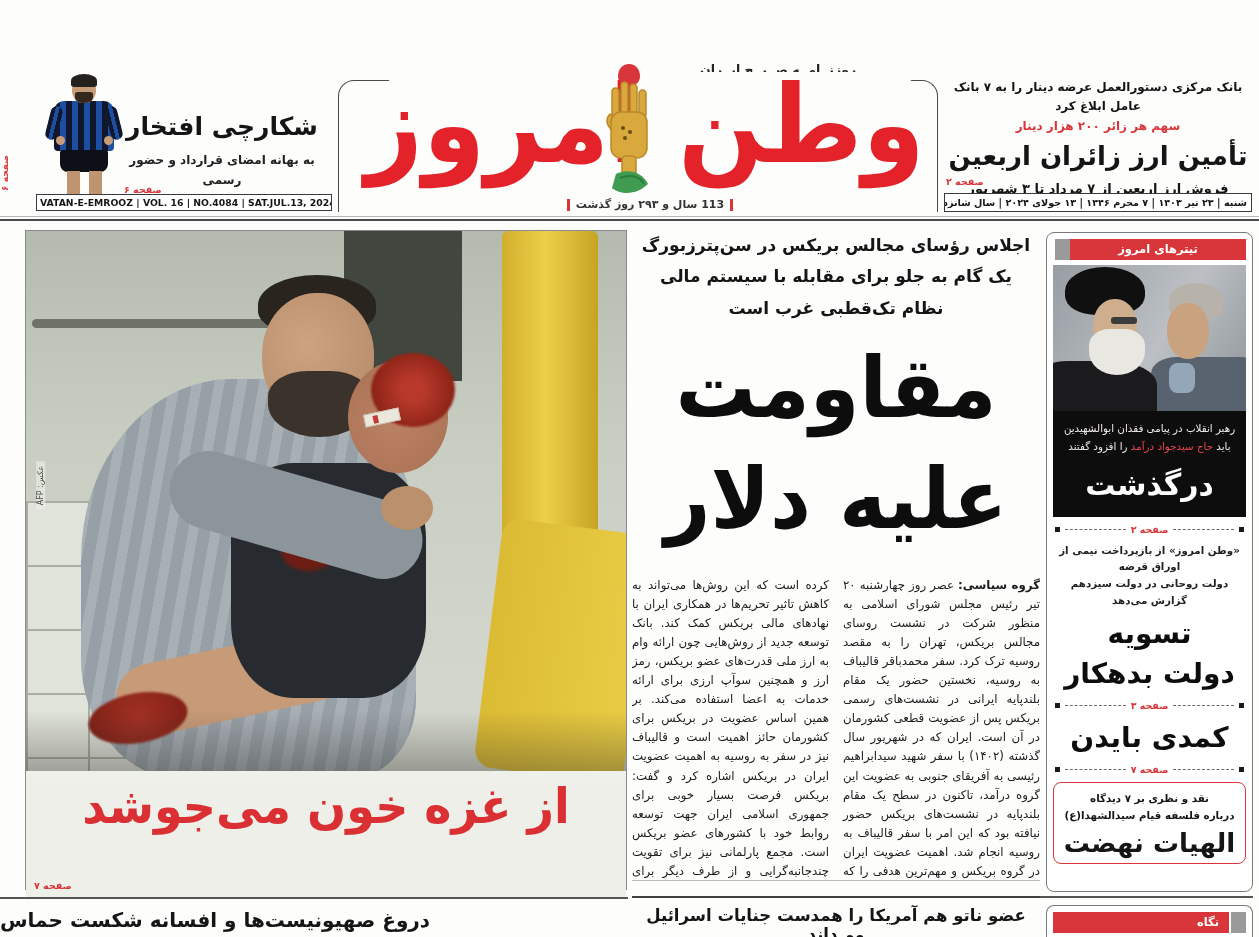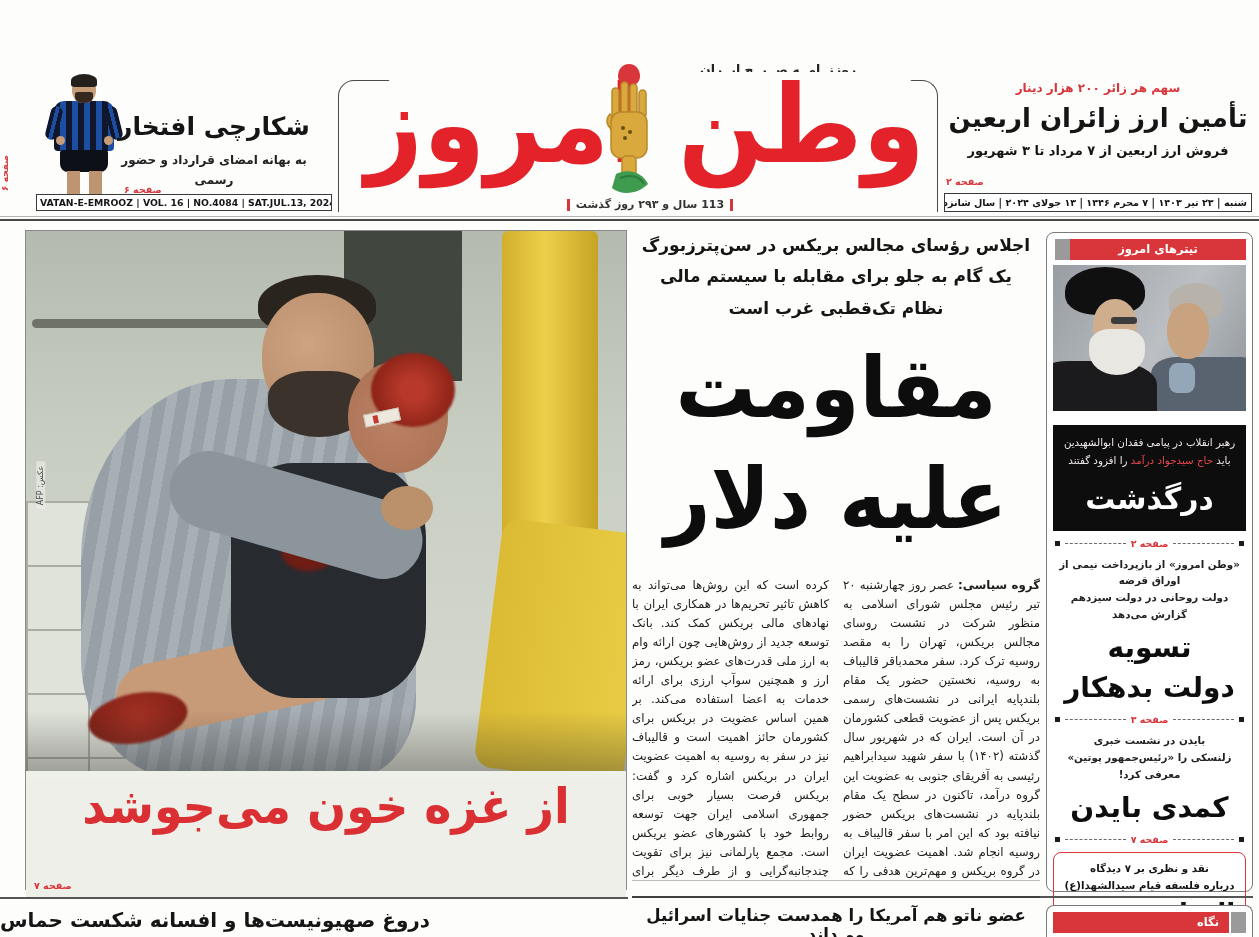--- a/index.html
+++ b/index.html
@@ -26,21 +26,21 @@
   .logo-site { position:absolute; left:392px; top:86px; width:170px; font-size:13px; letter-spacing:2px; color:#8a8a8a; font-weight:bold; }
   .logo-tagline { position:absolute; left:700px; top:62px; width:235px; font-size:12.5px; font-weight:bold; text-align:left; color:#222; }
   .logo-bg { position:absolute; left:380px; top:72px; width:540px; height:128px; background:#fdfdfc; border-radius:30px; }
   .logo-text { position:absolute; left:350px; top:70px; width:590px; text-align:center; font-size:100px; line-height:1.1; font-weight:bold; color:#e32229; transform:scaleY(1.08); }
   .logo-hand { position:absolute; left:598px; top:62px; }
   .logo-counter { position:absolute; left:430px; top:198px; width:440px; display:flex; align-items:center; justify-content:center; gap:6px; font-size:11px; font-weight:bold; color:#333; }
   .logo-counter .bar { width:3px; height:12px; background:#d8363a; }
 
   
   .hl-edge-ref { position:absolute; left:-13px; top:168px; transform:rotate(-90deg); font-size:9px; font-weight:bold; color:#d8363a; }
-  .hl-text { position:absolute; left:112px; top:112px; width:204px; text-align:center; }
+  .hl-text { position:absolute; left:120px; top:112px; width:204px; text-align:center; }
   .hl-headline { font-size:25px; font-weight:bold; }
   .hl-sub { font-size:12px; font-weight:bold; color:#222; margin-top:9px; line-height:1.7; }
   .hl-pageref { position:absolute; left:124px; top:184px; font-size:9.5px; font-weight:bold; color:#d8363a; }
   .info-strip { position:absolute; left:36px; top:194px; width:296px; border:1px solid #3a3a3a; padding:2px 3px; font-size:9.3px; font-weight:bold; text-align:center; background:#fff; white-space:nowrap; overflow:hidden; }
 
   
   .player { position:absolute; left:46px; top:76px; width:76px; height:132px; }
   .player div { position:absolute; }
   .pl-head { left:26px; top:0; width:24px; height:27px; background:#c79d79; border-radius:50% 50% 45% 45%; }
   .pl-hair { left:25px; top:-2px; width:26px; height:13px; background:#24201c; border-radius:50% 50% 20% 20%; }
@@ -106,21 +106,21 @@
   .duo div { position:absolute; }
   .duo-l-turban { left:12px; top:2px; width:80px; height:48px; background:#101010; border-radius:50% 50% 40% 40%; }
   .duo-l-face { left:40px; top:34px; width:44px; height:54px; background:#cfae8e; border-radius:48%; }
   .duo-l-glass { left:58px; top:52px; width:26px; height:7px; background:#3c3c3c; border-radius:3px; }
   .duo-l-beard { left:36px; top:64px; width:56px; height:46px; background:#e9e7e2; border-radius:40% 40% 55% 55%; }
   .duo-l-body { left:-14px; top:96px; width:118px; height:60px; background:#1b1b1e; border-radius:24% 40% 0 0; }
   .duo-r-hair { left:116px; top:18px; width:54px; height:36px; background:#b7b2aa; border-radius:50% 50% 30% 30%; }
   .duo-r-face { left:114px; top:38px; width:42px; height:56px; background:#c9a27f; border-radius:48%; }
   .duo-r-body { left:98px; top:92px; width:100px; height:64px; background:#59636f; border-radius:26% 10% 0 0; }
   .duo-r-shirt { left:116px; top:98px; width:26px; height:30px; background:#93a7b9; border-radius:30%; }
-  .obit { background:#0d0d0d; color:#fff; text-align:center; padding:9px 4px 10px; margin-top:14px; }
+  .obit { background:#0d0d0d; color:#fff; text-align:center; padding:9px 4px 10px; margin-top:0; }
   .obit-k1 { font-size:10.3px; color:#f0e9e9; line-height:1.7; }
   .obit-k2 { font-size:10.3px; color:#f0e9e9; line-height:1.7; }
   .obit-k2 .red { color:#e8474c; }
   .obit-h { font-size:30px; font-weight:bold; line-height:1.45; margin-top:8px; }
   .sb-div { display:flex; align-items:center; gap:5px; margin:7px 2px; }
   .sb-div .dsq { width:5px; height:5px; background:#1a1a1a; }
   .sb-div .dln { flex:1; border-top:1.5px dashed #6a6a6a; }
   .sb-div .dpg { font-size:9.5px; font-weight:bold; color:#d8363a; }
   .sb-item { text-align:center; }
   .sb-item .k { font-size:10.3px; font-weight:bold; color:#222; line-height:1.65; }
@@ -191,20 +191,21 @@
     <path d="M18 112 C30 106 44 110 50 122 C40 132 24 134 14 126 Z" fill="#3e9b4f"></path>
     <path d="M22 116 C32 112 42 114 46 122" fill="none" stroke="#2c7c3c" stroke-width="2"></path>
   </svg>
   <div class="logo-counter rtl">
     <span class="bar"></span>
     <span>113 سال و ۲۹۳ روز گذشت</span>
     <span class="bar"></span>
   </div>
 
   <div class="hr-block rtl">
+    <div class="hr-kicker">بانک مرکزی دستورالعمل عرضه دینار را به ۷ بانک عامل ابلاغ کرد</div>
     <div class="hr-kicker-red">سهم هر زائر ۲۰۰ هزار دینار</div>
     <div class="hr-headline">تأمین ارز زائران اربعین</div>
     <div class="hr-subline">فروش ارز اربعین از ۷ مرداد تا ۳ شهریور</div>
   </div>
   <div class="hr-pageref">صفحه ۲</div>
   <div class="date-strip rtl">شنبه | ۲۳ تیر ۱۴۰۳ | ۷ محرم ۱۴۴۶ | ۱۳ جولای ۲۰۲۴ | سال شانزدهم | شماره ۴۰۸۴ | ۸ صفحه | ۵۰۰۰ تومان</div>
 
   <div class="hdr-rule1"></div>
   <div class="hdr-rule2"></div>
 
@@ -299,21 +300,20 @@
       <div class="h"><span>تسویه</span><br><span>دولت بدهکار</span></div>
     </div>
     <div class="sb-div">
       <span class="dsq"></span>
         <span class="dln"></span>
       <span class="dpg">صفحه ۳</span>
       <span class="dln"></span>
         <span class="dsq"></span>
     </div>
     <div class="sb-item">
-      <div class="k"><span>بایدن در نشست خبری</span><br><span>زلنسکی را «رئیس‌جمهور پوتین» معرفی کرد!</span></div>
       <div class="h"><span>کمدی بایدن</span></div>
     </div>
     <div class="sb-div">
       <span class="dsq"></span>
         <span class="dln"></span>
       <span class="dpg">صفحه ۷</span>
       <span class="dln"></span>
         <span class="dsq"></span>
     </div>
     <div class="theo-box">

